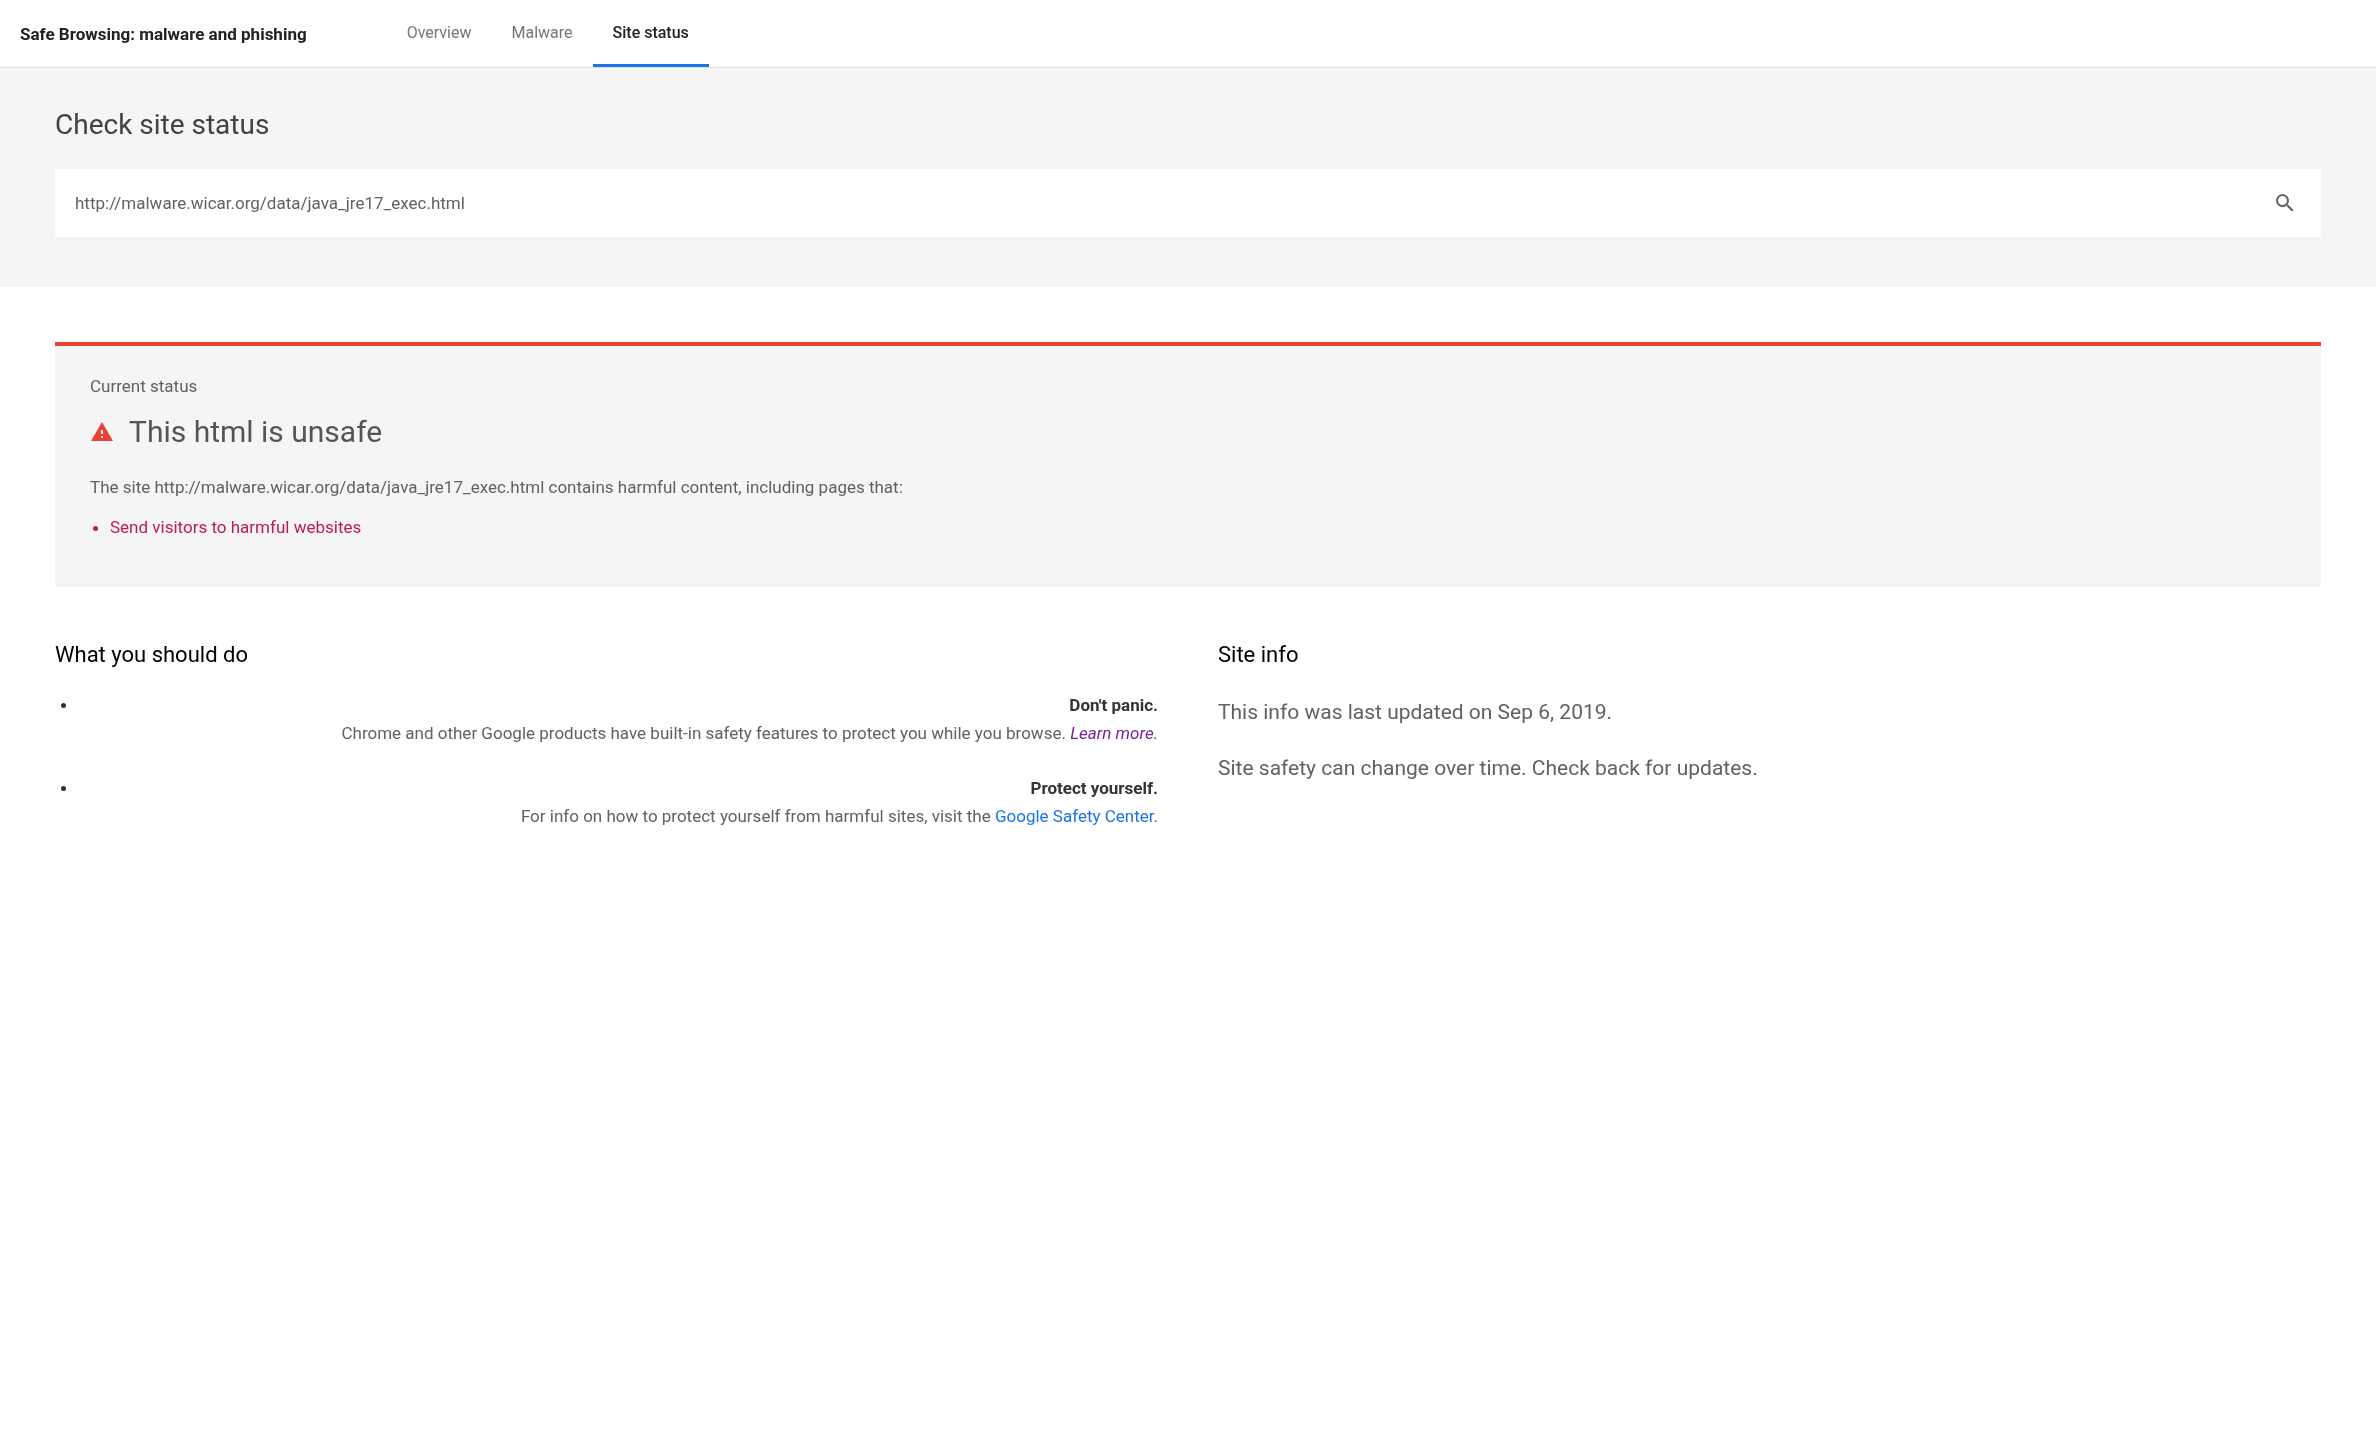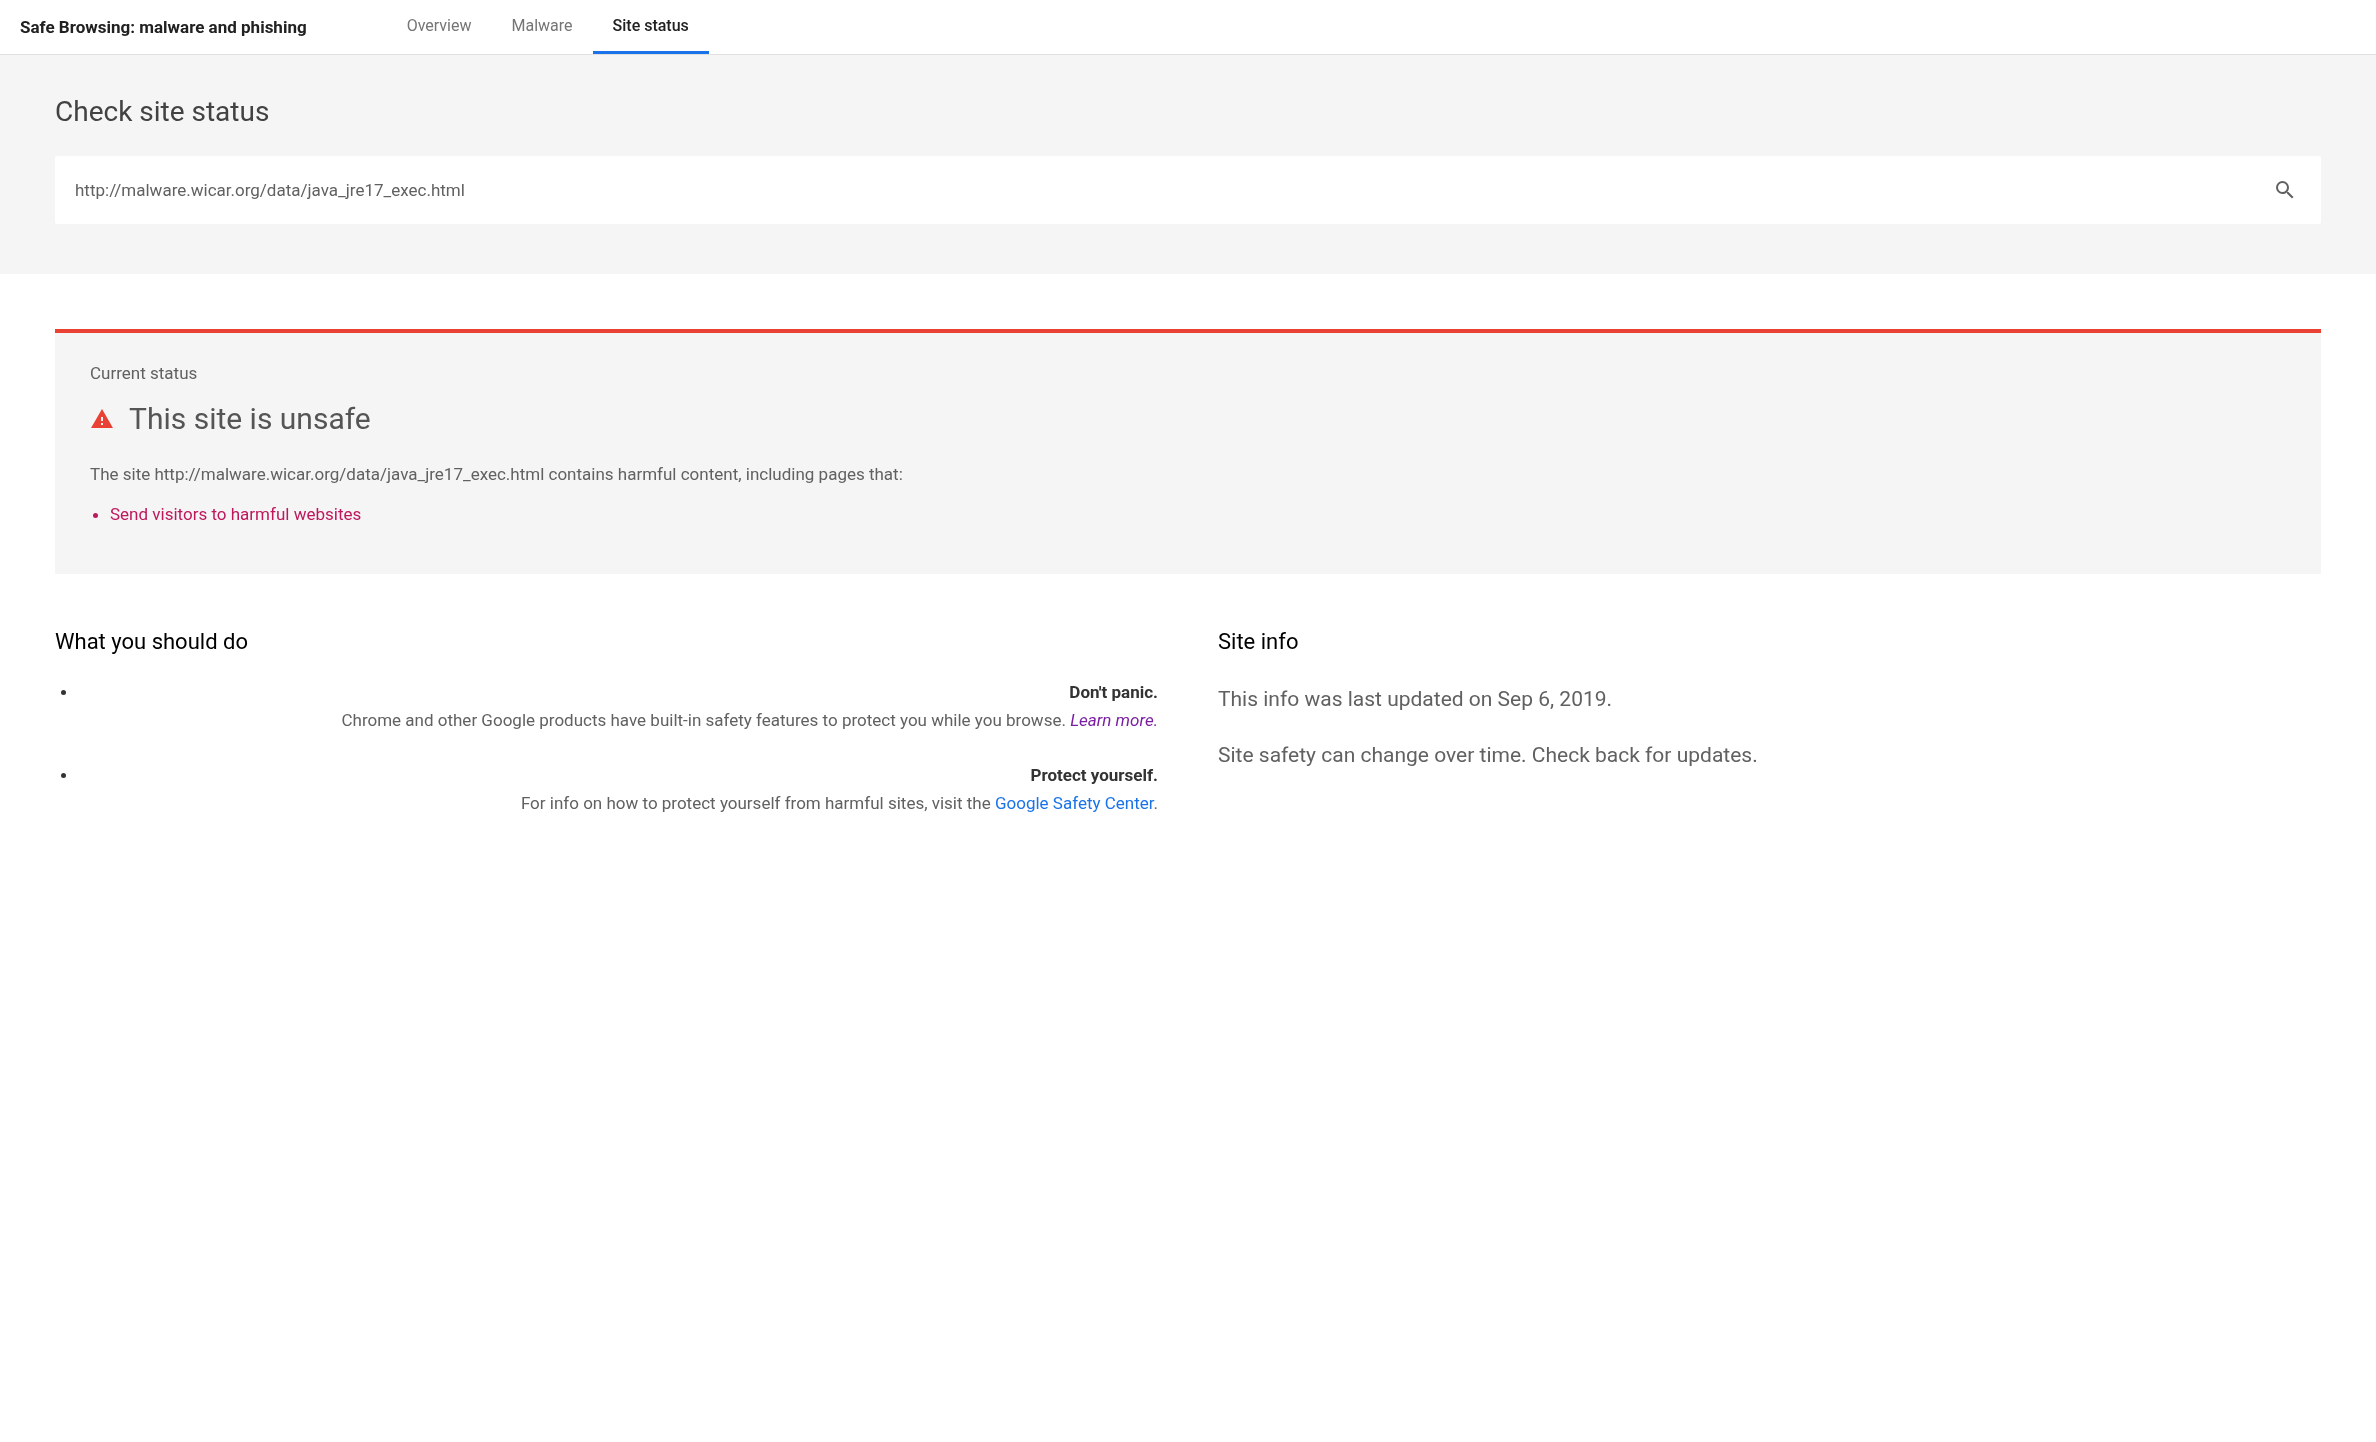--- a/index.html
+++ b/index.html
@@ -11,21 +11,21 @@
       font-family: Roboto, "Helvetica Neue", Arial, sans-serif;
       background: #fff;
       color: #333;
       font-size: 16px;
     }
     .header {
       display: flex;
       align-items: center;
       border-bottom: 1px solid #e0e0e0;
       padding: 0 20px;
-      height: 55px;
+      height: 68px;
     }
     .header-title {
       font-weight: 700;
       font-size: 17px;
       color: #212121;
       margin-right: 80px;
     }
     .tabs {
       display: flex;
       height: 100%;
@@ -203,21 +203,21 @@
 </div>
 
 <div class="content-wrapper">
 
   <div class="status-card">
     <div class="status-label">Current status</div>
     <div class="status-title-row">
       <svg class="warning-icon" viewBox="0 0 24 24">
         <path d="M1 21h22L12 2 1 21zm12-3h-2v-2h2v2zm0-4h-2v-4h2v4z"></path>
       </svg>
-      <div class="status-title">This site is unsafe</div>
+      <div class="status-title">This html is unsafe</div>
     </div>
     <div class="status-description">The site http://malware.wicar.org/data/java_jre17_exec.html contains harmful content, including pages that:</div>
     <ul class="status-list">
       <li>Send visitors to harmful websites</li>
     </ul>
   </div>
 
   <div class="lower-columns">
     <div class="col-left">
       <div class="col-heading">What you should do</div>

